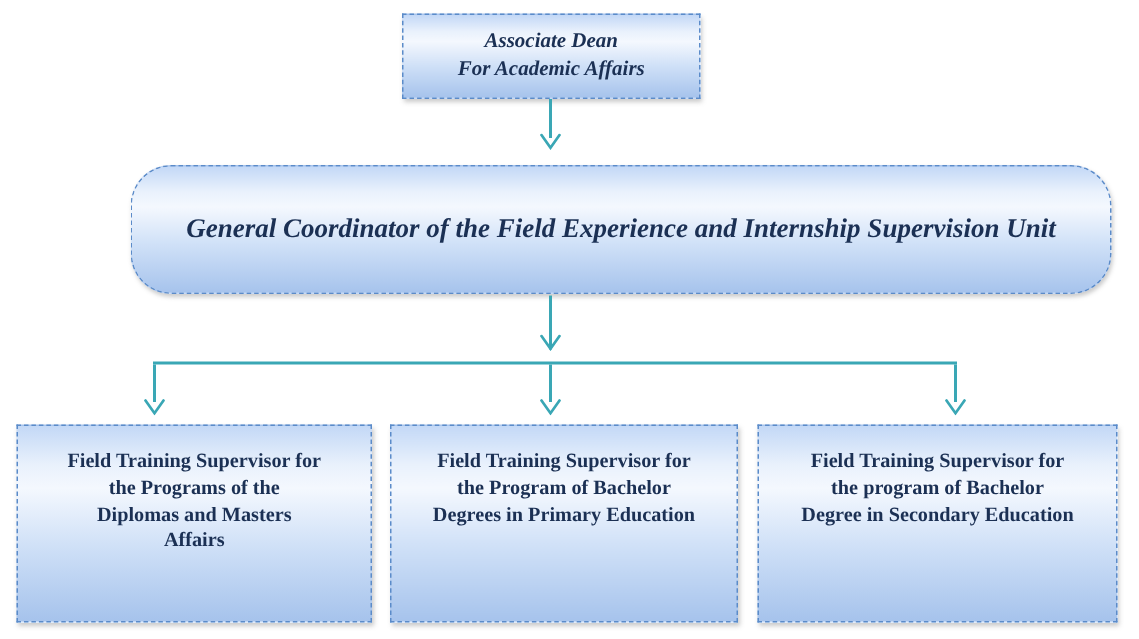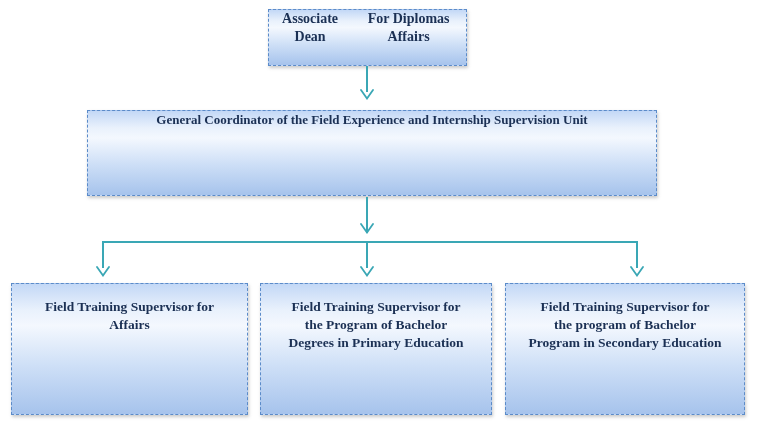--- a/index.html
+++ b/index.html
@@ -29,33 +29,35 @@
     color: #1b3054;
     font-weight: bold;
     text-align: center;
     box-shadow: 1px 2px 3px rgba(140,140,140,0.45);
   }
   .node .txt-line {
     line-height: 1.32;
   }
   .v-center {
     display: flex;
-    flex-direction: row;
+    flex-direction: column;
     justify-content: center;
+    font-style: italic;
   }
   #node-dean {
     left: 268px; top: 9px;
     width: 199px; height: 57px;
     font-size: 14px;
   }
   #node-coordinator {
     left: 87px; top: 110px;
-    width: 570px; height: 86px;
-    font-size: 13px;
+    width: 654px; height: 86px;
+    font-size: 18px;
     white-space: nowrap;
+    border-radius: 27px;
   }
   #node-diplomas, #node-primary, #node-secondary {
     top: 283px;
     height: 132px;
     font-size: 13.5px;
     padding-top: 14px;
   }
   #node-diplomas  { left: 11px;  width: 237px; }
   #node-primary   { left: 260px; width: 232px; }
   #node-secondary { left: 505px; width: 240px; }
@@ -88,21 +90,21 @@
   #edge-drop-right        { left: 636px; top: 243px; height: 25px; }
   #chev-right             { left: 629px; top: 266px; }
 </style>
 </head>
 <body>
 
 <div id="canvas">
 
   <div class="node v-center" id="node-dean">
     <div class="txt-line">Associate Dean</div>
-    <div class="txt-line">For Diplomas Affairs</div>
+    <div class="txt-line">For Academic Affairs</div>
   </div>
 
   <div class="vline" id="edge-dean-vline"></div>
   <svg class="chev" id="chev-dean" viewBox="0 0 16 11">
     <polyline points="2,1 8,9.5 14,1" fill="none" stroke="#3aa7b5" stroke-width="1.8" stroke-linecap="round"></polyline>
   </svg>
 
   <div class="node v-center" id="node-coordinator">
     <div class="txt-line">General Coordinator of the Field Experience and Internship Supervision Unit</div>
   </div>
@@ -124,28 +126,30 @@
     <polyline points="2,1 8,9.5 14,1" fill="none" stroke="#3aa7b5" stroke-width="1.8" stroke-linecap="round"></polyline>
   </svg>
 
   <div class="vline" id="edge-drop-right"></div>
   <svg class="chev" id="chev-right" viewBox="0 0 16 11">
     <polyline points="2,1 8,9.5 14,1" fill="none" stroke="#3aa7b5" stroke-width="1.8" stroke-linecap="round"></polyline>
   </svg>
 
   <div class="node" id="node-diplomas">
     <div class="txt-line">Field Training Supervisor for</div>
+    <div class="txt-line">the Programs of the</div>
+    <div class="txt-line">Diplomas and Masters</div>
     <div class="txt-line">Affairs</div>
   </div>
 
   <div class="node" id="node-primary">
     <div class="txt-line">Field Training Supervisor for</div>
     <div class="txt-line">the Program of Bachelor</div>
     <div class="txt-line">Degrees in Primary Education</div>
   </div>
 
   <div class="node" id="node-secondary">
     <div class="txt-line">Field Training Supervisor for</div>
     <div class="txt-line">the program of Bachelor</div>
-    <div class="txt-line">Program in Secondary Education</div>
+    <div class="txt-line">Degree in Secondary Education</div>
   </div>
 
 </div>
 
 </body></html>

